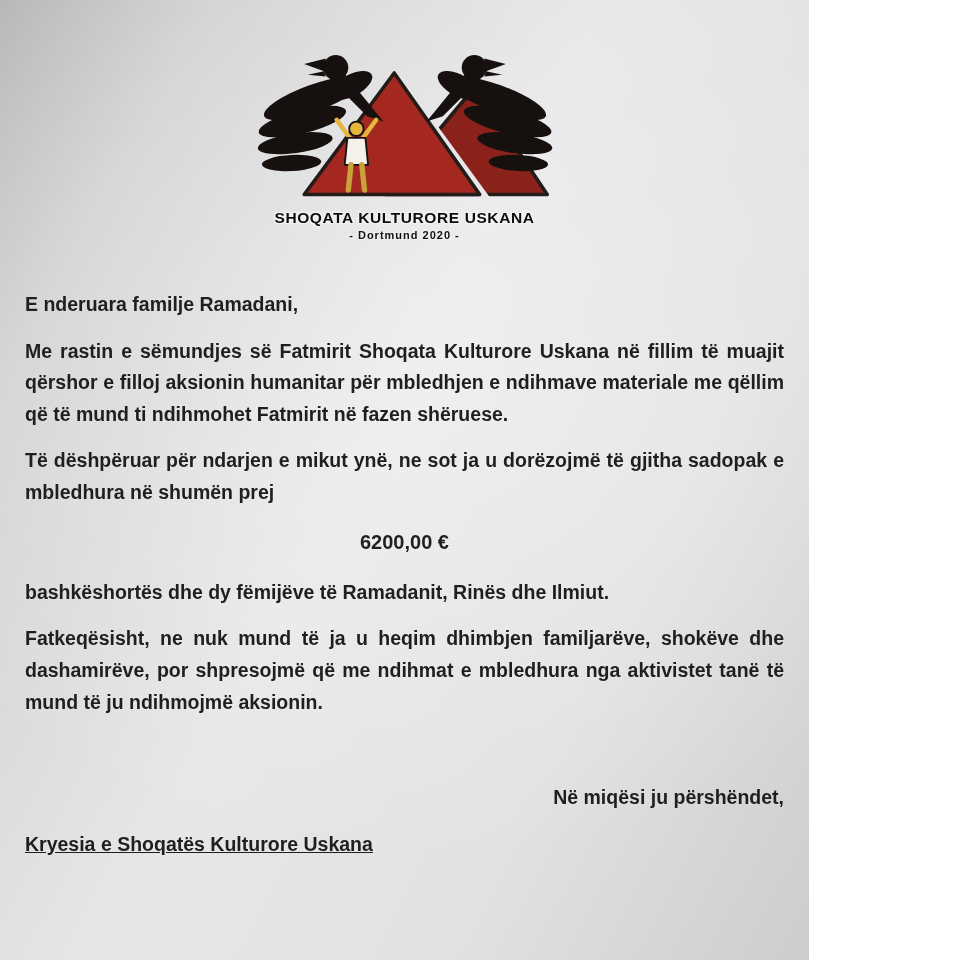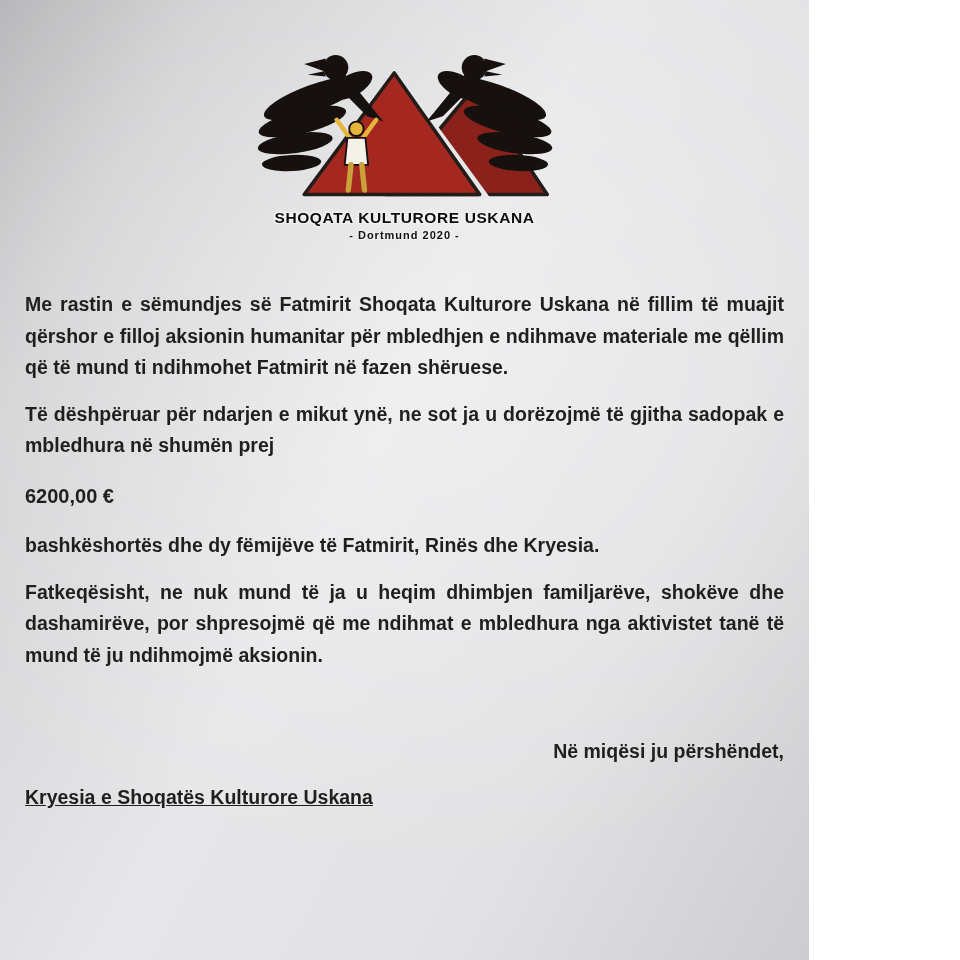--- a/index.html
+++ b/index.html
@@ -52,21 +52,21 @@
     font-weight: 600;
     line-height: 1.62;
     color: #1f1f1f;
   }
   .letter p {
     margin: 0 0 15px 0;
     text-align: justify;
   }
   .letter p.salutation { text-align: left; }
   .letter p.amount {
-    text-align: left;
+    text-align: center;
     font-weight: 700;
     font-size: 20px;
     margin: 18px 0 18px 0;
   }
   .letter p.closing {
     margin-top: 64px;
     text-align: right;
   }
   .letter p.signature {
     margin-top: 12px;
@@ -121,22 +121,23 @@
         <circle cx="118" cy="92" r="8" fill="#e6b53c" stroke="#16110e" stroke-width="2"></circle>
         <polygon points="108,102 128,102 131,132 105,132" fill="#f4f1e8" stroke="#16110e" stroke-width="2"></polygon>
         <path d="M112,132 L109,160 M124,132 L127,160" stroke="#caa23a" stroke-width="6" stroke-linecap="round" fill="none"></path>
       </g>
     </svg>
     <div class="logo-title">SHOQATA KULTURORE USKANA</div>
     <div class="logo-subtitle">- Dortmund 2020 -</div>
   </div>
 
   <div class="letter">
+    <p class="salutation">E nderuara familje Ramadani,</p>
     <p>Me rastin e sëmundjes së Fatmirit Shoqata Kulturore Uskana në fillim të muajit qërshor e filloj aksionin humanitar për mbledhjen e ndihmave materiale me qëllim që të mund ti ndihmohet Fatmirit në fazen shëruese.</p>
     <p>Të dëshpëruar për ndarjen e mikut ynë, ne sot ja u dorëzojmë të gjitha sadopak e mbledhura në shumën prej</p>
     <p class="amount">6200,00 €</p>
-    <p>bashkëshortës dhe dy fëmijëve të Fatmirit, Rinës dhe Kryesia.</p>
+    <p>bashkëshortës dhe dy fëmijëve të Ramadanit, Rinës dhe Ilmiut.</p>
     <p>Fatkeqësisht, ne nuk mund të ja u heqim dhimbjen familjarëve, shokëve dhe dashamirëve, por shpresojmë që me ndihmat e mbledhura nga aktivistet tanë të mund të ju ndihmojmë aksionin.</p>
     <p class="closing">Në miqësi ju përshëndet,</p>
     <p class="signature">Kryesia e Shoqatës Kulturore Uskana</p>
   </div>
 
 </div>
 
 </body></html>

